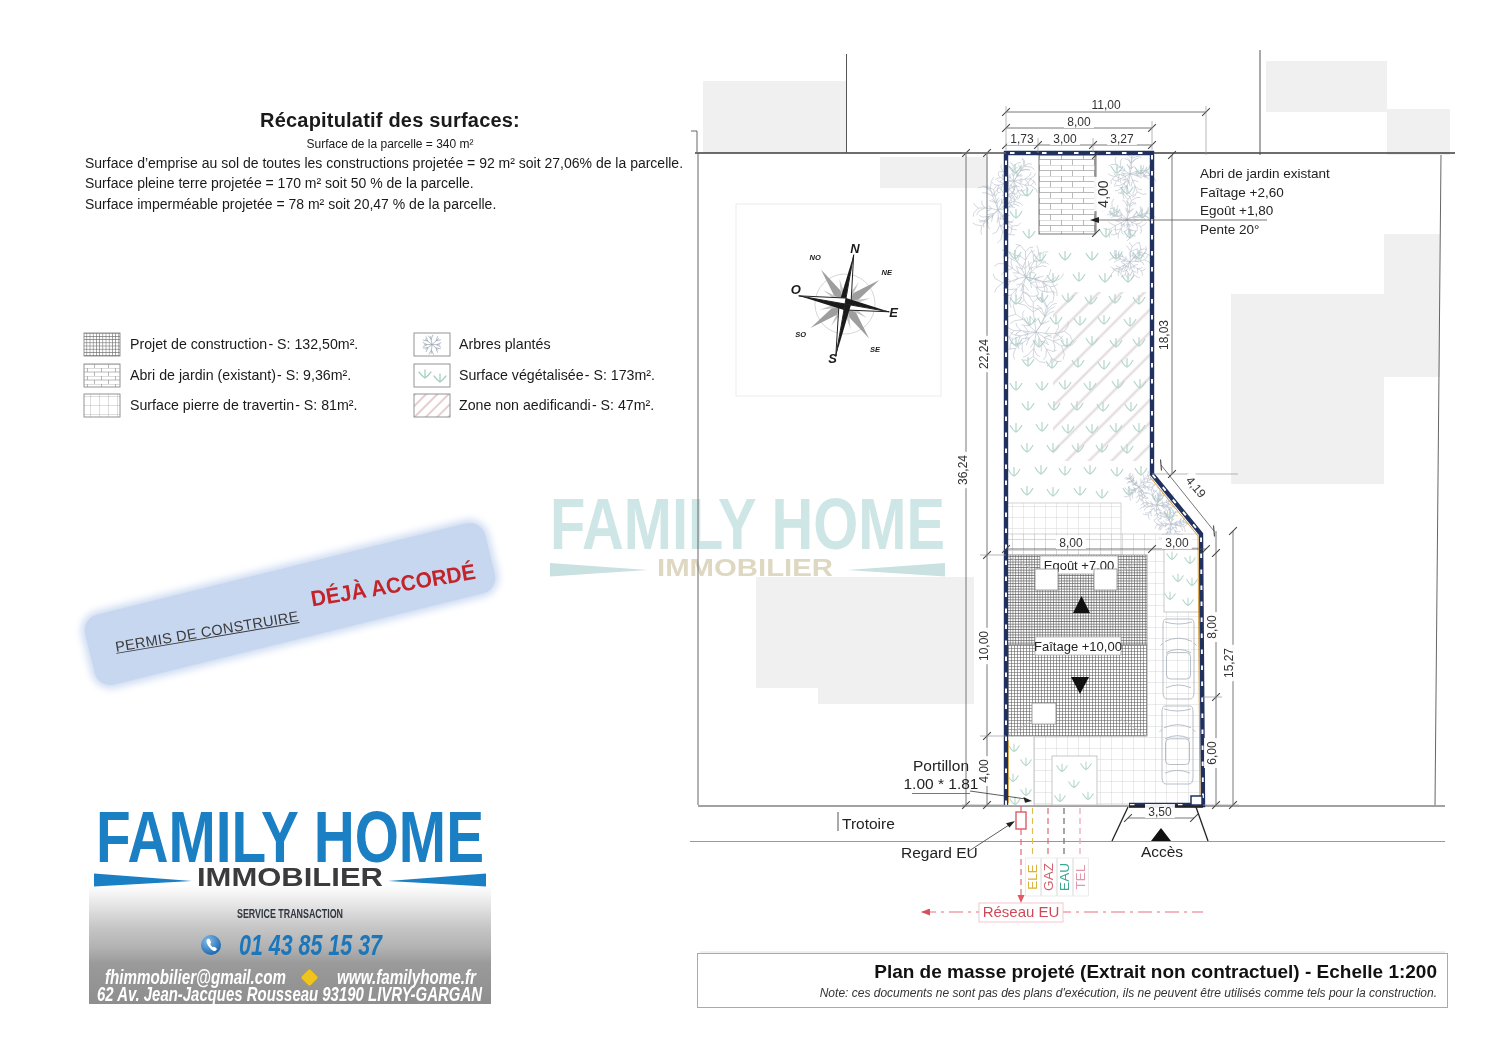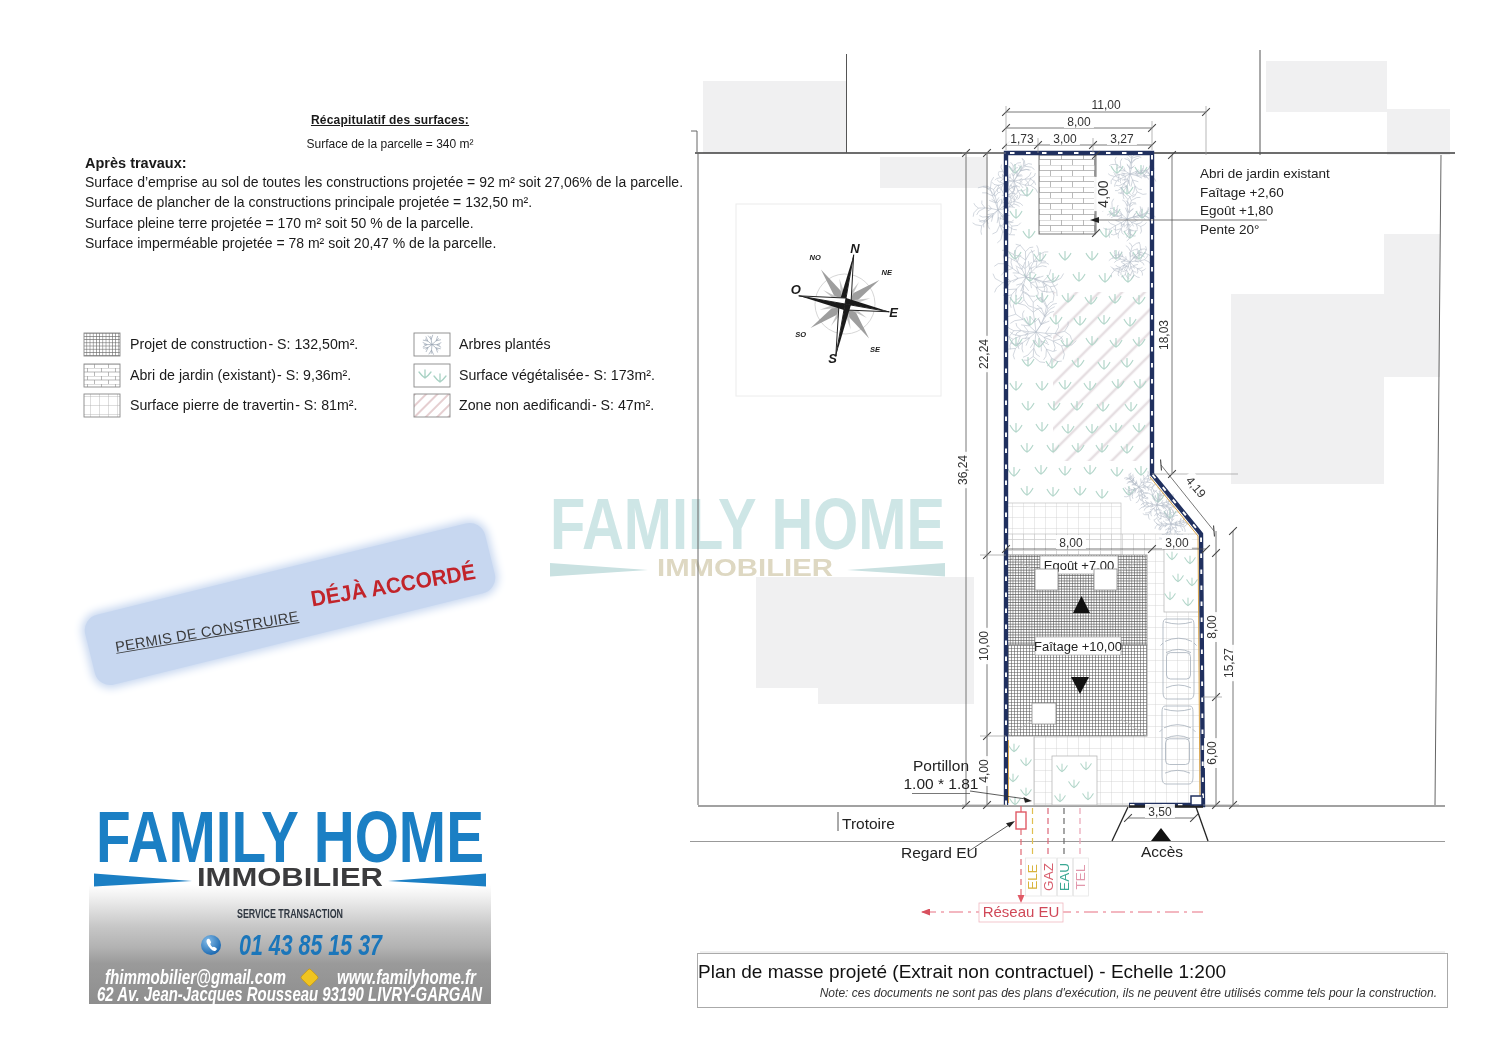--- a/index.html
+++ b/index.html
@@ -1,28 +1,28 @@
 <!DOCTYPE html>
 <html><head><meta charset="utf-8">
 <style>
 * { margin:0; padding:0; box-sizing:border-box; }
 html,body { width:1500px; height:1060px; background:#fff; font-family:"Liberation Sans", sans-serif; overflow:hidden; position:relative; }
 .abs { position:absolute; }
 #recap { left:85px; top:111px; width:610px; color:#1a1a1a; }
-#recap .t1 { text-align:center; font-size:12px; font-weight:bold; text-decoration:underline; letter-spacing:0.2px; line-height:18px; }
+#recap .t1 { text-align:center; font-size:20px; font-weight:bold; letter-spacing:0.2px; line-height:18px; }
 #recap .t2 { text-align:center; font-size:12px; line-height:18px; margin-top:6px; }
 #recap .t3 { font-size:14.5px; font-weight:bold; line-height:18px; margin-top:1px; }
 #recap .b  { font-size:14px; line-height:20.4px; margin:0; white-space:nowrap; }
 #recap .b:first-of-type { margin-top:3px; }
 #stamp { left:84px; top:568px; width:412px; height:72px; background:#c7d7f0; border-radius:16px; transform:rotate(-13.9deg); transform-origin:center; box-shadow:0 0 9px 3px #c7d7f0; z-index:2; }
 #stamptext { left:115px; top:632px; width:420px; transform:rotate(-9.6deg); transform-origin:0 50%; white-space:nowrap; z-index:3; }
 #stamptext .p1 { font-size:14.5px; color:#3a3a3a; text-decoration:underline; letter-spacing:0.3px; }
 #stamptext .p2 { font-size:22px; color:#c2242a; font-weight:bold; margin-left:15px; letter-spacing:0px; display:inline-block; transform:translateY(-12px) scaleX(0.95); transform-origin:left bottom; }
 #title { left:697px; top:953px; width:751px; height:55px; border:1px solid #aaa; z-index:2; background:#fff; }
-#title .h { font-size:19px; font-weight:normal; color:#111; margin:7px 10px 0 0; }
+#title .h { text-align:right; font-size:19px; font-weight:bold; color:#111; margin:7px 10px 0 0; }
 #title .n { text-align:right; font-size:12px; font-style:italic; color:#333; margin:3px 10px 0 0; }
 svg text { font-family:"Liberation Sans", sans-serif; }
 </style></head>
 <body>
 
 <svg class="abs" style="left:540px;top:486px;z-index:0" width="420" height="100">
 <text x="10" y="63" font-size="72" font-weight="bold" fill="#cee6e6" textLength="395" lengthAdjust="spacingAndGlyphs" font-family="Liberation Sans, sans-serif">FAMILY HOME</text>
 <polygon points="10,77 108,84 10,90.5" fill="#c9e1e1"></polygon>
 <polygon points="405,77 307,84 405,90.5" fill="#c9e1e1"></polygon>
 <text x="205" y="90" font-size="24" font-weight="bold" fill="#ded8c2" textLength="176" lengthAdjust="spacingAndGlyphs" text-anchor="middle" font-family="Liberation Sans, sans-serif">IMMOBILIER</text>
@@ -455,23 +455,21 @@
       <text x="36" y="-36" font-size="7.5" font-weight="bold" font-style="italic" fill="#1a1a1a" text-anchor="middle" transform="rotate(-10 36 -36)">NE</text>
       <text x="38" y="42" font-size="7.5" font-weight="bold" font-style="italic" fill="#1a1a1a" text-anchor="middle" transform="rotate(-10 38 42)">SE</text>
       <text x="-38" y="40" font-size="7.5" font-weight="bold" font-style="italic" fill="#1a1a1a" text-anchor="middle" transform="rotate(-10 -38 40)">SO</text>
       <text x="-37" y="-38" font-size="7.5" font-weight="bold" font-style="italic" fill="#1a1a1a" text-anchor="middle" transform="rotate(-10 -37 -38)">NO</text>
     </g>
 </svg>
 
 <div id="recap" class="abs" style="z-index:2">
   <div class="t1">Récapitulatif des surfaces:</div>
   <div class="t2">Surface de la parcelle = 340 m²</div>
-  <div class="t3">Après travaux:</div>
   <div class="b">Surface d’emprise au sol de toutes les constructions projetée = 92 m² soit 27,06% de la parcelle.</div>
-  <div class="b">Surface de plancher de la constructions principale projetée = 132,50 m².</div>
   <div class="b">Surface pleine terre projetée = 170 m² soit 50 % de la parcelle.</div>
   <div class="b">Surface imperméable projetée = 78 m² soit 20,47 % de la parcelle.</div>
 </div>
 
 <svg class="abs" width="1500" height="1060" style="left:0;top:0;z-index:2">
 <defs>
 <pattern id="lg-hh" width="3.2" height="3.2" patternUnits="userSpaceOnUse">
  <rect width="3.2" height="3.2" fill="#fff"></rect>
         <path d="M3.2 0H0V3.2" fill="none" stroke="#686868" stroke-width="1.1"></path>
 </pattern>

